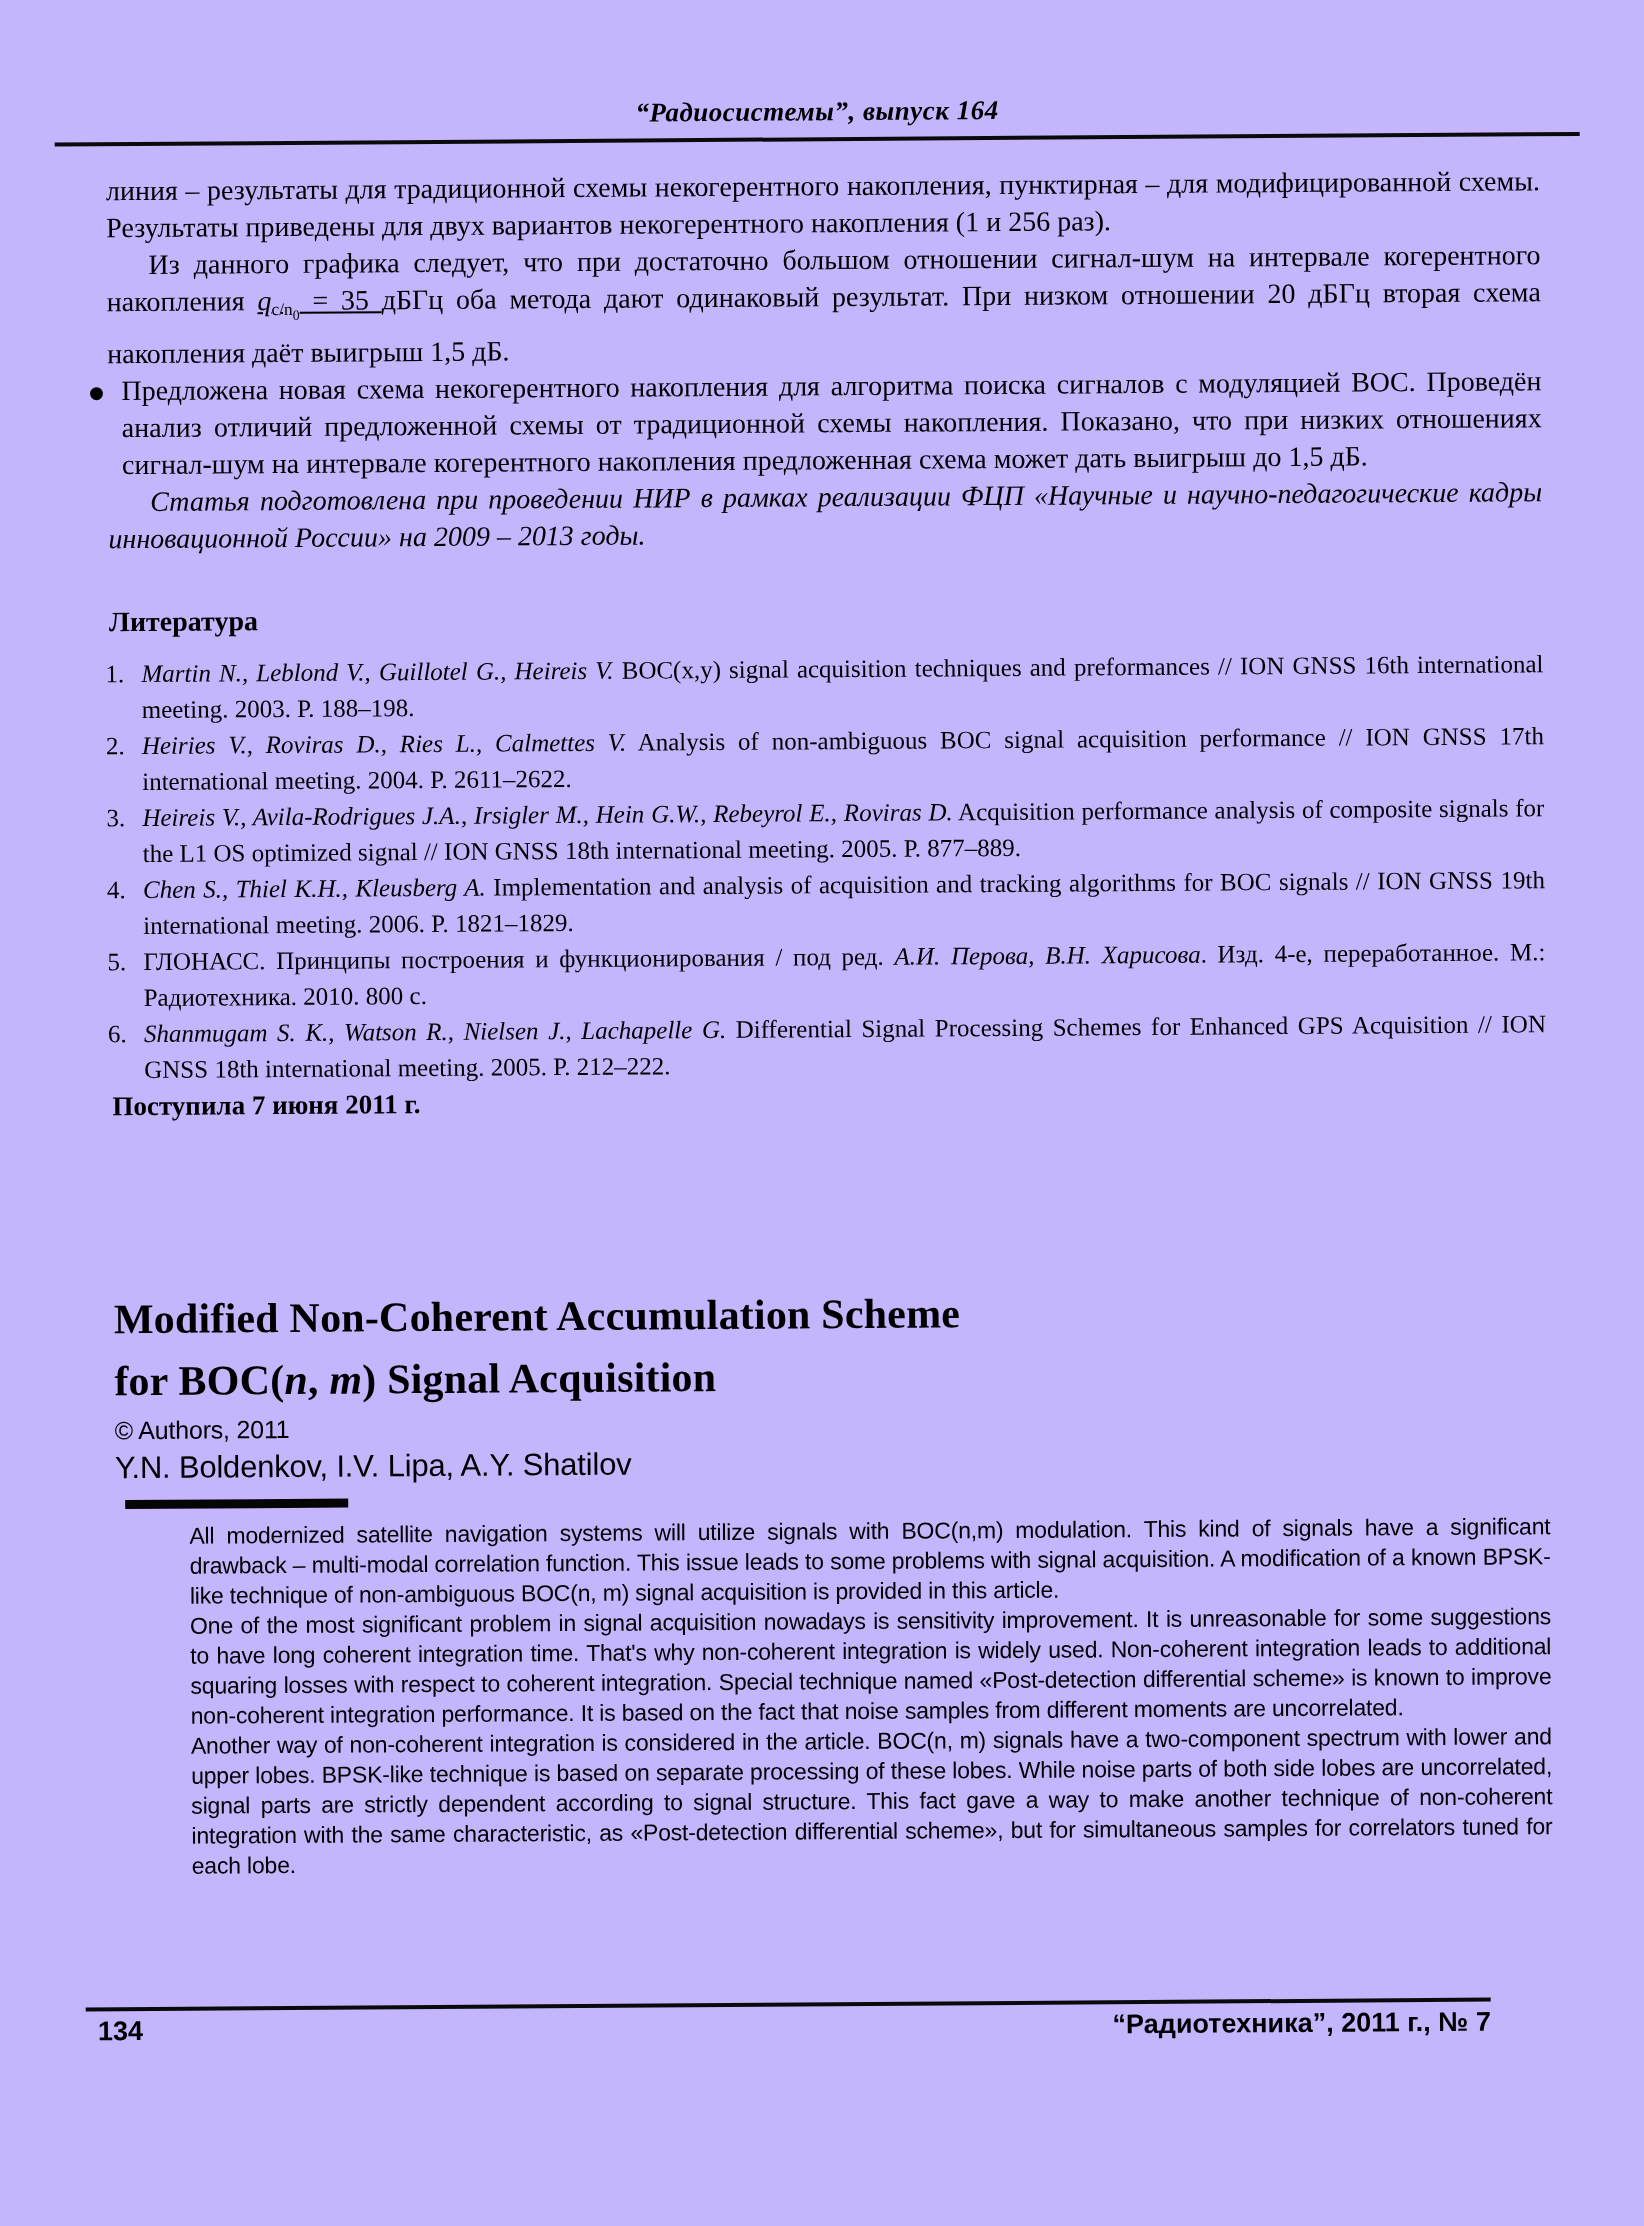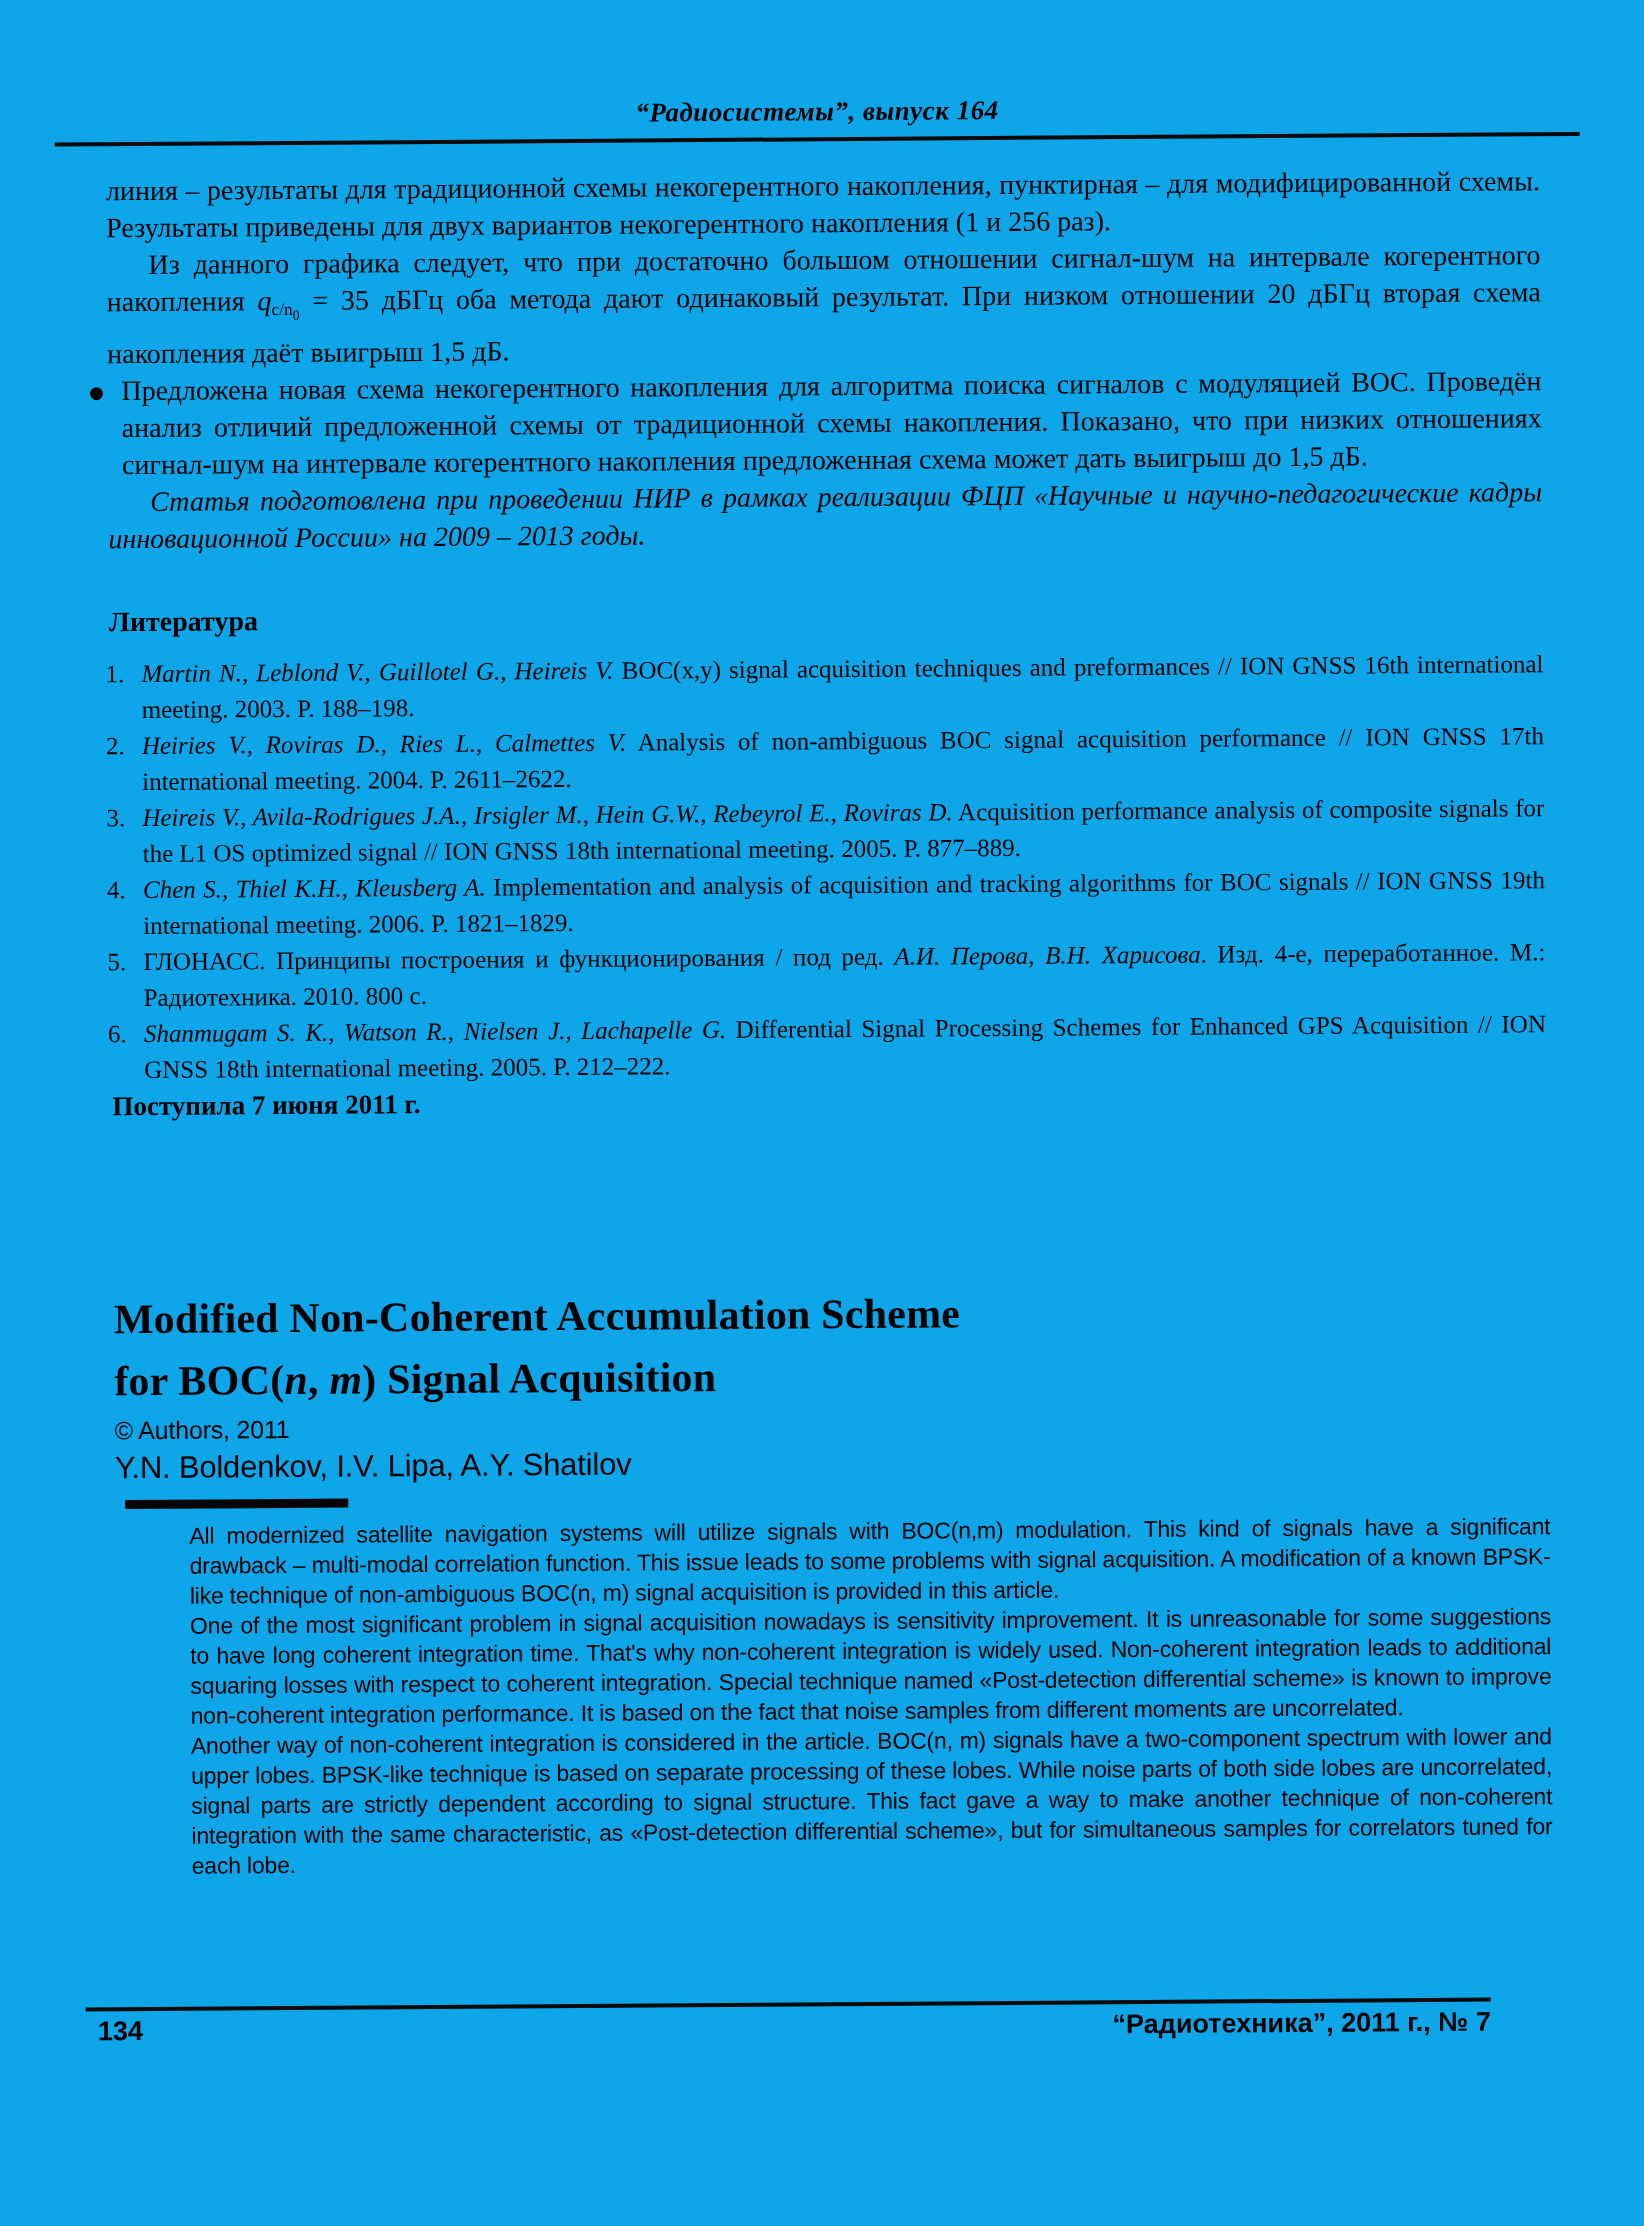--- a/index.html
+++ b/index.html
@@ -1,19 +1,19 @@
 <!DOCTYPE html>
 <html><head>
 <meta charset="utf-8">
 <style>
   html, body { margin:0; padding:0; background:#ffffff; }
   .page {
     position:relative;
     width:1645px; height:2227px;
-    background:#0ea5e9;
+    background:#c4b5fd;
     color:#000;
     font-family:"Liberation Serif", serif;
     overflow:hidden;
   }
   .scan { transform:rotate(-0.4deg); transform-origin:52% 48%; }
 
   
   .header { padding-top:96px; text-align:center; }
   .header-journal {
     font-family:"Liberation Serif", serif;
@@ -23,21 +23,21 @@
   .header-rule { height:4px; background:#0a0a0a; margin:10px 60px 0 60px; }
 
   
   .main {
     margin:26px 100px 0 111px;
     font-size:28px; line-height:37px;
     text-align:justify;
   }
   .main p { margin:0; }
   .p-indent { text-indent:42px; }
-  .formula { white-space:nowrap; }
+  .formula { white-space:nowrap;text-decoration:underline; }
   .formula .fvar { font-style:italic; font-family:"Liberation Serif", serif; }
   .formula .fsub { font-size:0.62em; vertical-align:-0.3em; letter-spacing:0; }
   .formula .fsubsub { font-size:0.8em; vertical-align:-0.35em; }
   .bullet-row { position:relative; padding-left:14px; }
   .bullet-mark {
     position:absolute; left:-20px; top:1px;
     font-size:30px; line-height:37px;
   }
   .funding { font-style:italic; text-indent:42px; }
 

